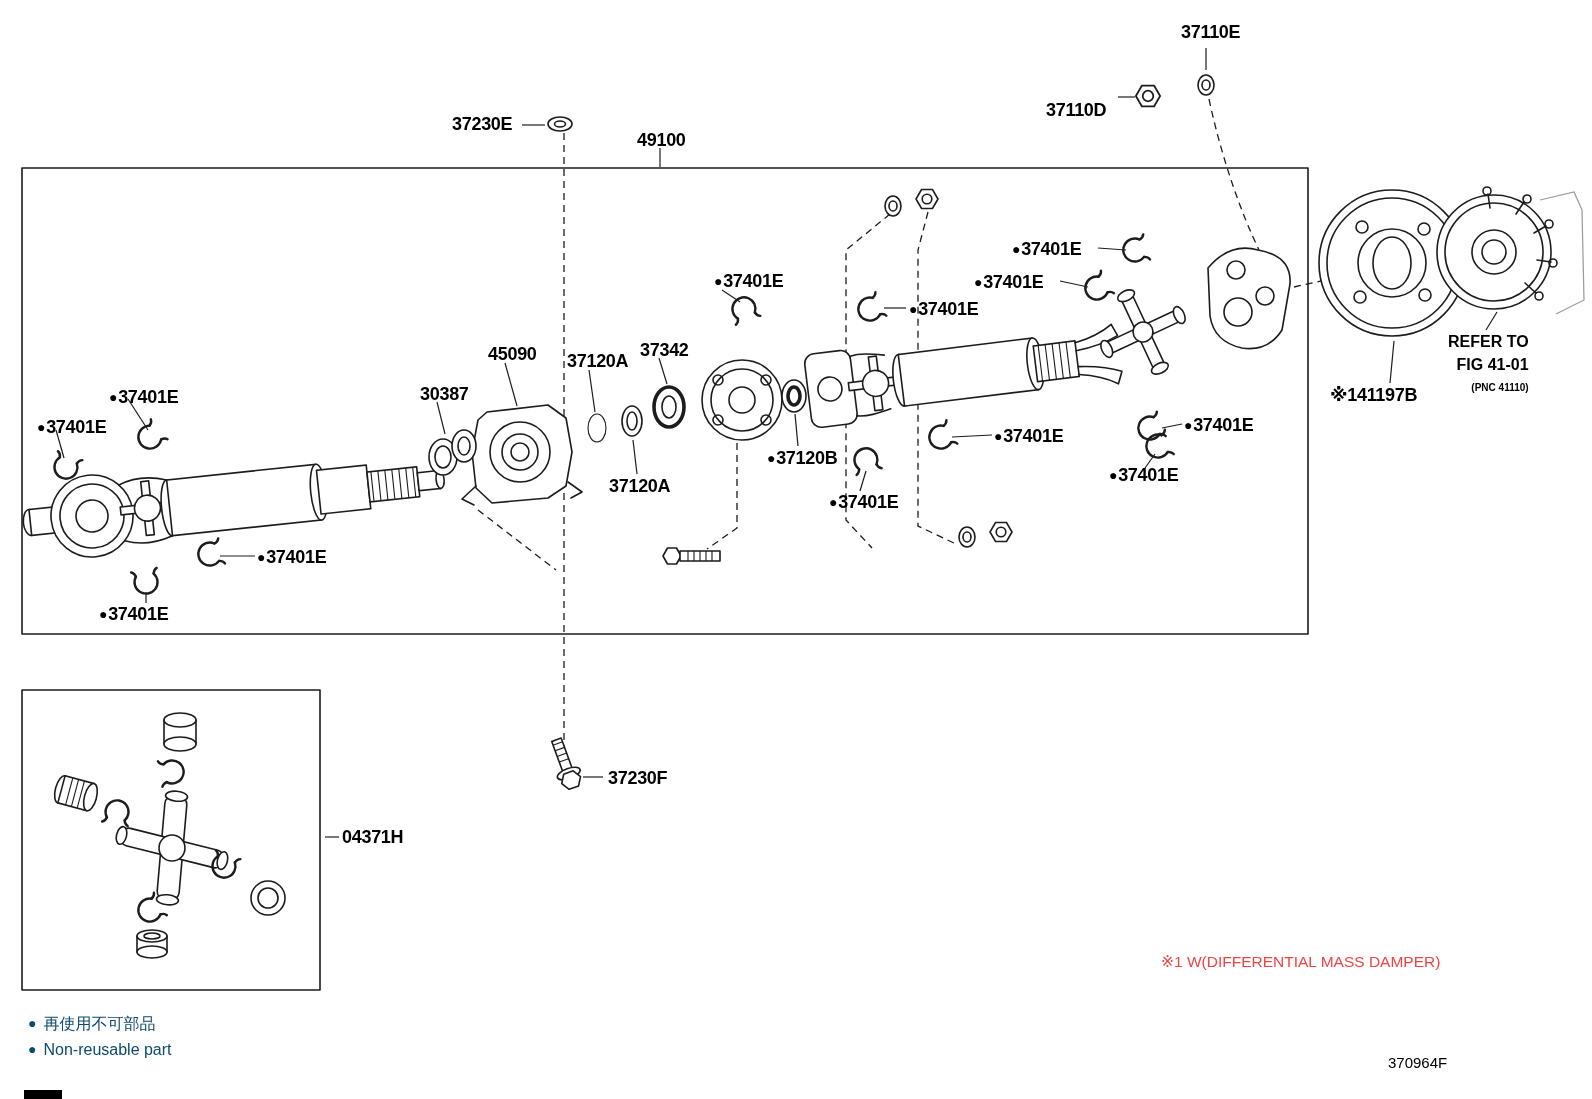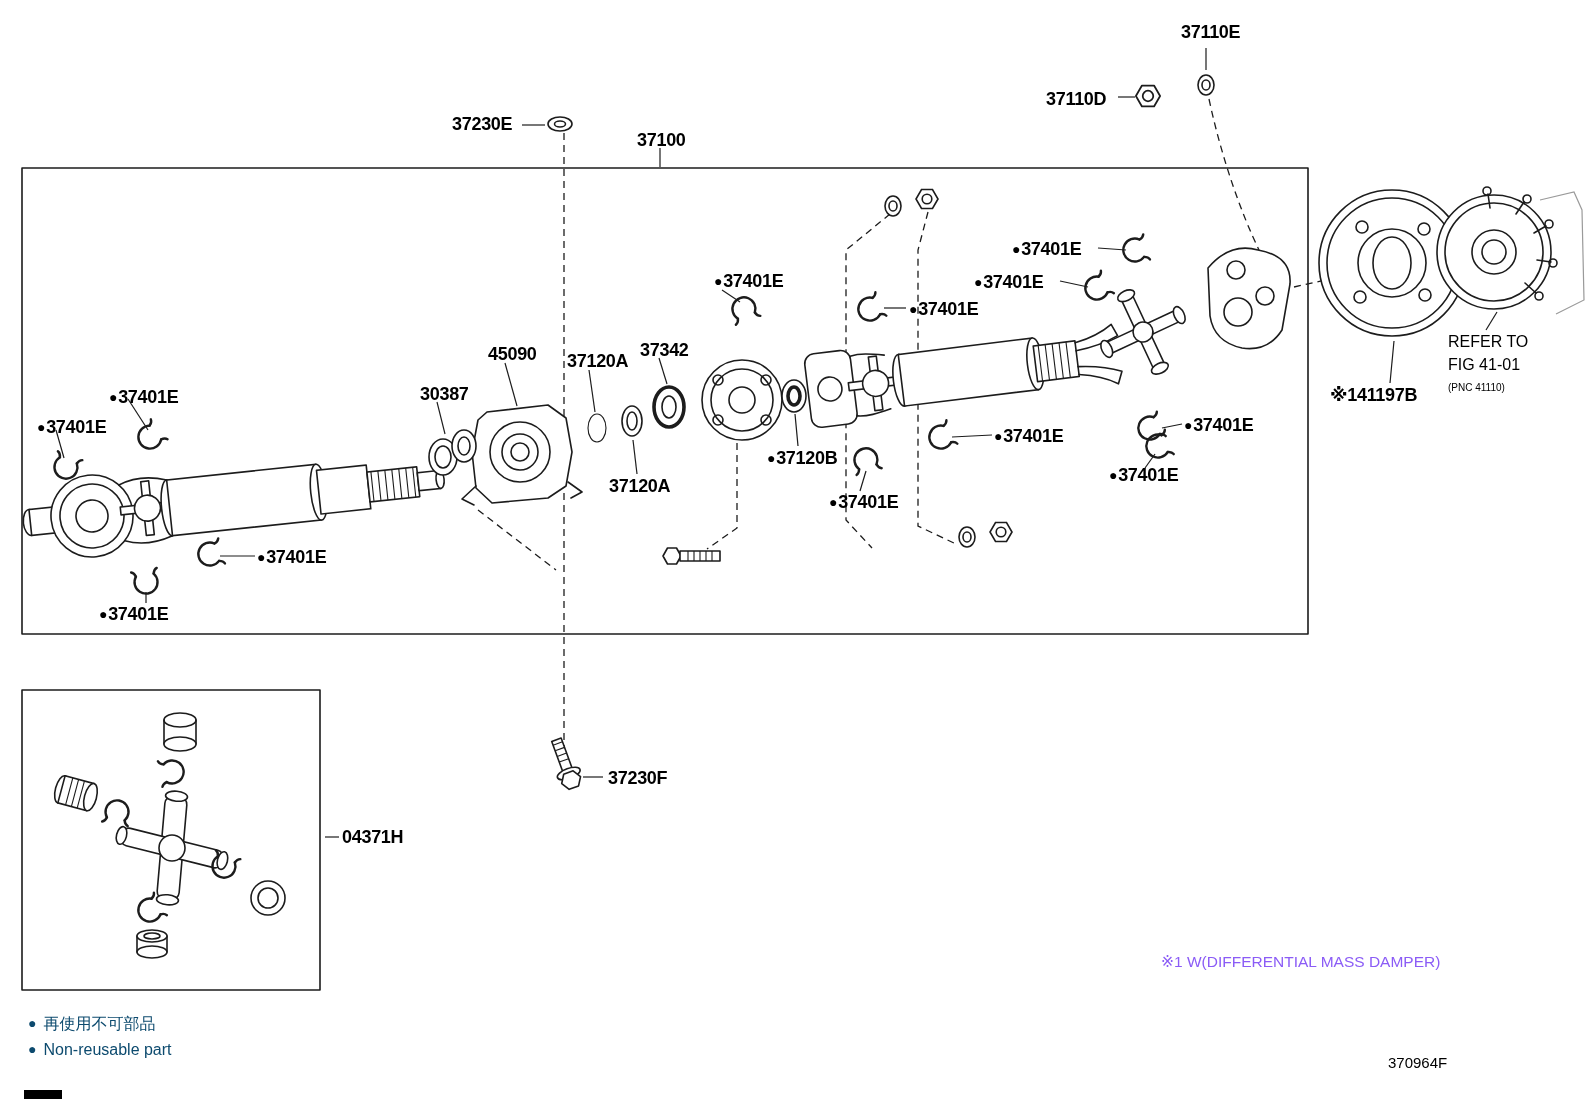--- a/index.html
+++ b/index.html
@@ -15,23 +15,23 @@
   .thin { fill:none; stroke:#1c1c1c; stroke-width:1.1; }
   .thick{ fill:none; stroke:#1c1c1c; stroke-width:3.6; }
   .dash { fill:none; stroke:#1c1c1c; stroke-width:1.3; stroke-dasharray:7 5; }
   .leader { fill:none; stroke:#1c1c1c; stroke-width:1.2; }
   .ghost { fill:none; stroke:#9a9a9a; stroke-width:1.2; }
   .lbl {
     position:absolute; font-weight:bold; font-size:18px; line-height:20px;
     color:#000; white-space:nowrap; letter-spacing:-0.3px;
   }
   .lbl .nr { font-size:14px; vertical-align:1px; margin-right:1px; }
-  .refer { position:absolute; font-weight:normal; font-size:16px; line-height:23px; color:#000; white-space:nowrap; }
+  .refer { position:absolute; font-weight:bold; font-size:16px; line-height:23px; color:#000; white-space:nowrap;text-align:right; }
   .refer .pnc { font-size:10px; }
-  .note { position:absolute; font-size:15.5px; color:#8b5cf6; white-space:nowrap; }
+  .note { position:absolute; font-size:15.5px; color:#ef4444; white-space:nowrap; }
   .legend-line { position:absolute; font-size:16px; color:#0c4a6e; white-space:nowrap; }
   .legend-line .dot { font-size:14px; margin-right:7px; vertical-align:1px; }
   .code { position:absolute; font-size:15px; color:#000; white-space:nowrap; }
   .artifact { position:absolute; background:#000; }
 </style>
 </head>
 <body>
 
 <div id="canvas">
 
@@ -301,23 +301,23 @@
       <path class="leader" d="M1060,281 L1088,287"></path>
       <path class="leader" d="M1098,248 L1126,250"></path>
       <path class="leader" d="M992,435 L952,437"></path>
       <path class="leader" d="M1182,424 L1162,428"></path>
       <path class="leader" d="M1145,468 L1155,454"></path>
       <path class="leader" d="M860,491 L866,471"></path>
     </g>
   </svg>
 
   <div class="lbl" style="left:1181px; top:22px"><span>37110E</span></div>
-  <div class="lbl" style="left:1046px; top:89px"><span>37110D</span></div>
+  <div class="lbl" style="left:1046px; top:100px"><span>37110D</span></div>
   <div class="lbl" style="left:452px;  top:114px"><span>37230E</span></div>
-  <div class="lbl" style="left:637px;  top:130px"><span>37100</span></div>
+  <div class="lbl" style="left:637px;  top:130px"><span>49100</span></div>
 
   <div class="lbl" style="left:1012px; top:239px"><span class="nr">●</span><span>37401E</span></div>
   <div class="lbl" style="left:974px;  top:272px"><span class="nr">●</span><span>37401E</span></div>
   <div class="lbl" style="left:909px;  top:299px"><span class="nr">●</span><span>37401E</span></div>
   <div class="lbl" style="left:714px;  top:271px"><span class="nr">●</span><span>37401E</span></div>
 
   <div class="lbl" style="left:488px;  top:344px"><span>45090</span></div>
   <div class="lbl" style="left:567px;  top:351px"><span>37120A</span></div>
   <div class="lbl" style="left:640px;  top:340px"><span>37342</span></div>
   <div class="lbl" style="left:420px;  top:384px"><span>30387</span></div>

